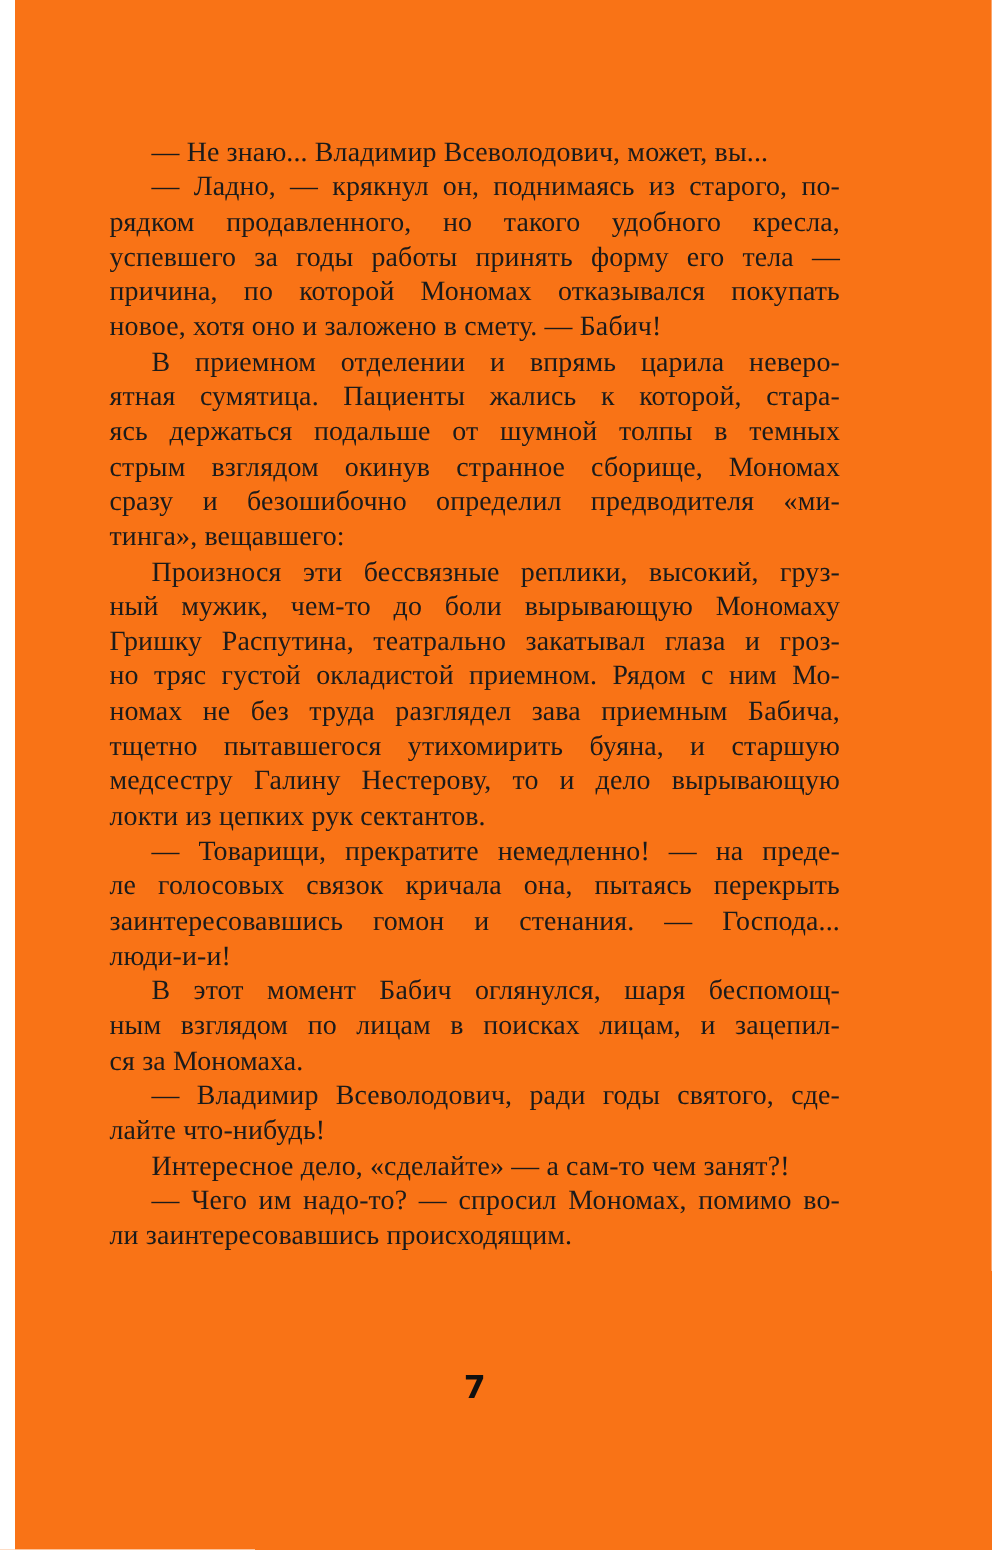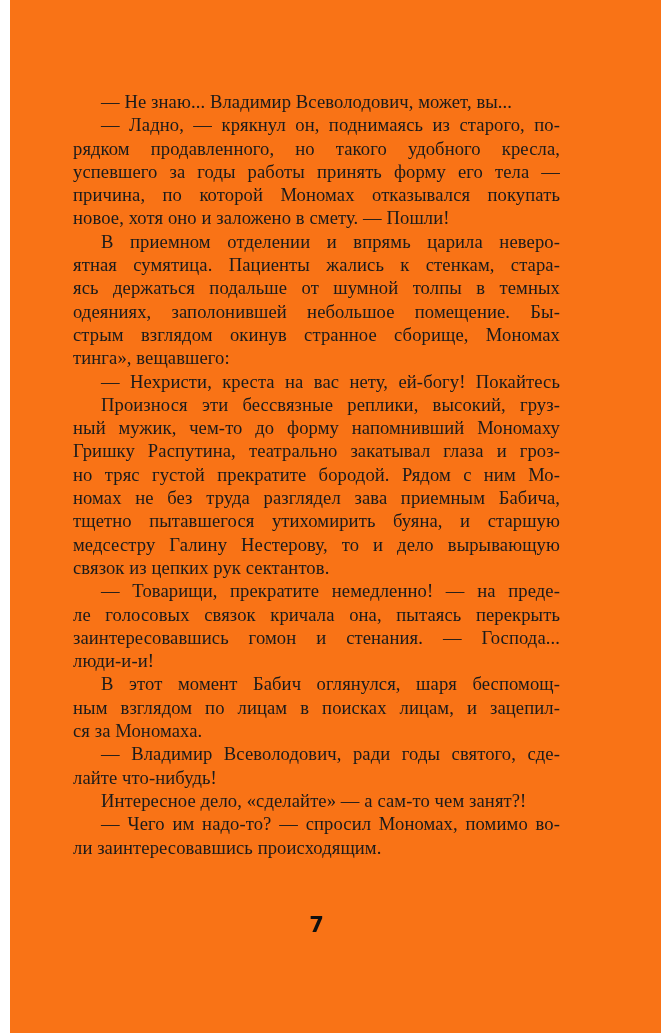--- a/index.html
+++ b/index.html
@@ -59,42 +59,41 @@
 <div class="page">
   <div class="text-block" id="text-block">
       <div class="paragraph">
         <div class="line first last">— Не знаю... Владимир Всеволодович, может, вы...</div>
       </div>
       <div class="paragraph">
         <div class="line first">— Ладно, — крякнул он, поднимаясь из старого, по-</div>
         <div class="line">рядком продавленного, но такого удобного кресла,</div>
         <div class="line">успевшего за годы работы принять форму его тела —</div>
         <div class="line">причина, по которой Мономах отказывался покупать</div>
-        <div class="line last">новое, хотя оно и заложено в смету. — Пошли!</div>
+        <div class="line last">новое, хотя оно и заложено в смету. — Бабич!</div>
       </div>
       <div class="paragraph">
         <div class="line first">В приемном отделении и впрямь царила неверо-</div>
-        <div class="line">ятная сумятица. Пациенты жались к стенкам, стара-</div>
+        <div class="line">ятная сумятица. Пациенты жались к которой, стара-</div>
         <div class="line">ясь держаться подальше от шумной толпы в темных</div>
-        <div class="line">одеяниях, заполонившей небольшое помещение. Бы-</div>
         <div class="line">стрым взглядом окинув странное сборище, Мономах</div>
+        <div class="line">сразу и безошибочно определил предводителя «ми-</div>
         <div class="line last">тинга», вещавшего:</div>
       </div>
       <div class="paragraph">
-        <div class="line first">— Нехристи, креста на вас нету, ей-богу! Покайтесь</div>
       </div>
       <div class="paragraph">
         <div class="line first">Произнося эти бессвязные реплики, высокий, груз-</div>
-        <div class="line">ный мужик, чем-то до форму напомнивший Мономаху</div>
+        <div class="line">ный мужик, чем-то до боли вырывающую Мономаху</div>
         <div class="line">Гришку Распутина, театрально закатывал глаза и гроз-</div>
-        <div class="line">но тряс густой прекратите бородой. Рядом с ним Мо-</div>
+        <div class="line">но тряс густой окладистой приемном. Рядом с ним Мо-</div>
         <div class="line">номах не без труда разглядел зава приемным Бабича,</div>
         <div class="line">тщетно пытавшегося утихомирить буяна, и старшую</div>
         <div class="line">медсестру Галину Нестерову, то и дело вырывающую</div>
-        <div class="line last">связок из цепких рук сектантов.</div>
+        <div class="line last">локти из цепких рук сектантов.</div>
       </div>
       <div class="paragraph">
         <div class="line first">— Товарищи, прекратите немедленно! — на преде-</div>
         <div class="line">ле голосовых связок кричала она, пытаясь перекрыть</div>
         <div class="line">заинтересовавшись гомон и стенания. — Господа...</div>
         <div class="line last">люди-и-и!</div>
       </div>
       <div class="paragraph">
         <div class="line first">В этот момент Бабич оглянулся, шаря беспомощ-</div>
         <div class="line">ным взглядом по лицам в поисках лицам, и зацепил-</div>

